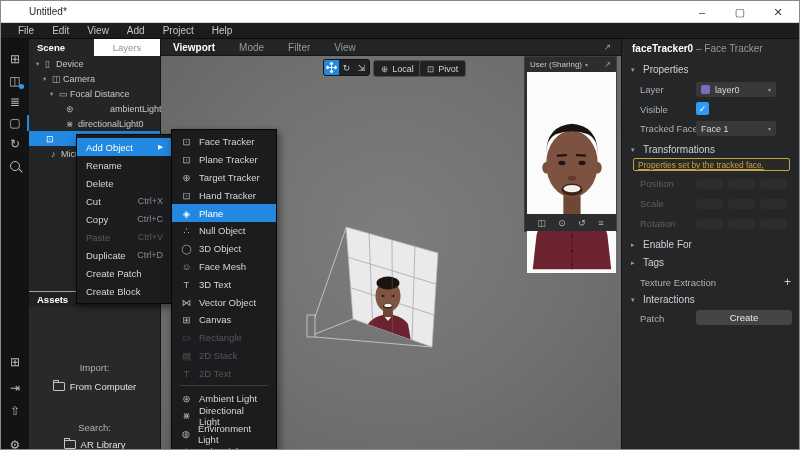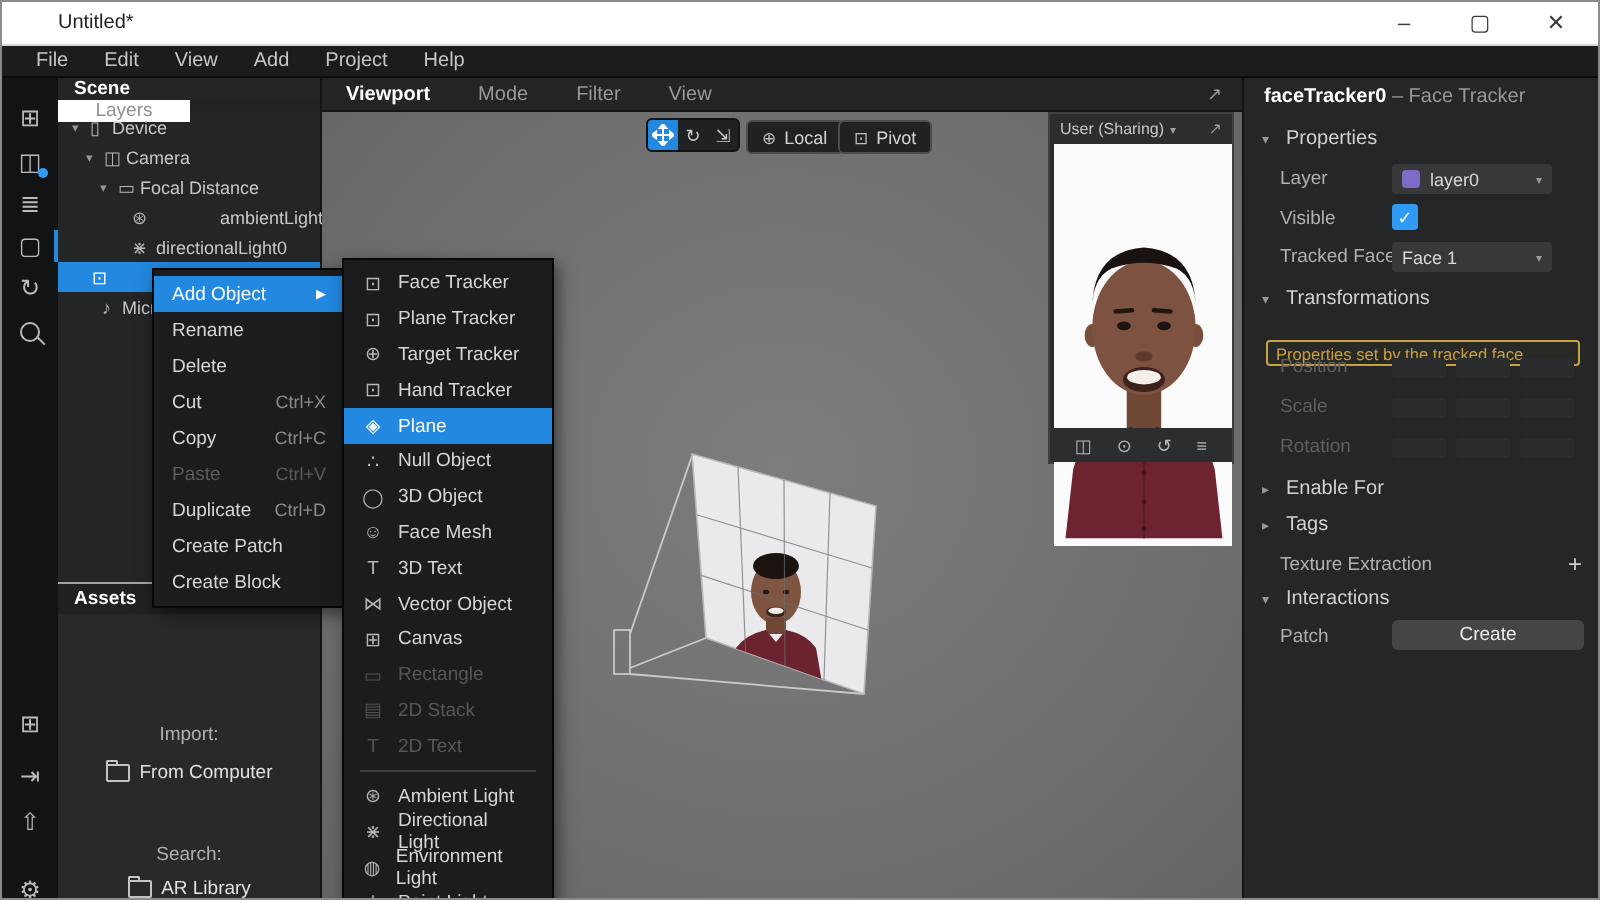--- a/index.html
+++ b/index.html
@@ -24,21 +24,21 @@
   
   .leftstrip{position:absolute;left:0;top:38px;width:28px;height:412px;background:#121315;}
   .ls-btn{position:absolute;left:0;width:28px;height:20px;display:flex;align-items:center;justify-content:center;color:#b9babc;font-size:12px;}
   .ls-ind{position:absolute;right:0;width:2px;height:16px;background:#2288e0;}
   .cam-dot{position:absolute;width:5px;height:5px;border-radius:50%;background:#2f9bf4;right:5px;bottom:2px;}
   .search-ic{width:8px;height:8px;border:1.4px solid #b9babc;border-radius:50%;position:relative;}
   .search-ic::after{content:"";position:absolute;width:5px;height:1.4px;background:#b9babc;transform:rotate(45deg);right:-4px;bottom:-1px;}
 
   
   .scene-panel{position:absolute;left:28px;top:38px;width:132px;height:252px;background:#232527;border-right:1px solid #131416;box-sizing:border-box;}
-  .panel-tabs{height:17px;display:flex;background:#202224;flex-direction:column;}
+  .panel-tabs{height:17px;display:flex;background:#202224;}
   .tab-scene{flex:1;display:flex;align-items:center;padding-left:8px;color:#fff;font-weight:bold;font-size:9.5px;background:#232527;}
   .tab-layers{width:66px;display:flex;align-items:center;justify-content:center;color:#8f9193;font-size:9.5px;background:#ffffff;}
   .tree{position:absolute;left:0;top:17px;right:0;}
   .tree-row{position:relative;height:15px;display:flex;align-items:center;color:#c7c8c9;font-size:9px;}
   .tree-row .tr-arrow{position:absolute;font-size:6.5px;color:#97989a;}
   .tree-row .tr-ic{position:absolute;font-size:9px;color:#b4b5b7;}
   .tree-row .tr-lb{position:absolute;white-space:nowrap;}
   .tree-row.sel{background:#2288e0;color:#fff;}
   .tree-row.sel .tr-ic{color:#fff;}
 
@@ -367,21 +367,21 @@
     <div class="dropdown" style="top:82px;">
       <span>Face 1</span>
       <span class="dd-chev">▾</span>
     </div>
 
     <div class="sec" style="top:105px;">
       <span class="sec-arrow">▾</span>
       <span>Transformations</span>
     </div>
 
-    <div class="notice" style="top:131px;">
+    <div class="notice" style="top:119px;text-decoration:underline;">
         <span>Properties set by the tracked face.</span>
       </div>
 
     <div class="fld-label dim" style="top:139px;">Position</div>
     <div class="dimbox" style="left:74px;top:140px;"></div>
     <div class="dimbox" style="left:106px;top:140px;"></div>
     <div class="dimbox" style="left:138px;top:140px;"></div>
 
     <div class="fld-label dim" style="top:159px;">Scale</div>
     <div class="dimbox" style="left:74px;top:160px;"></div>

